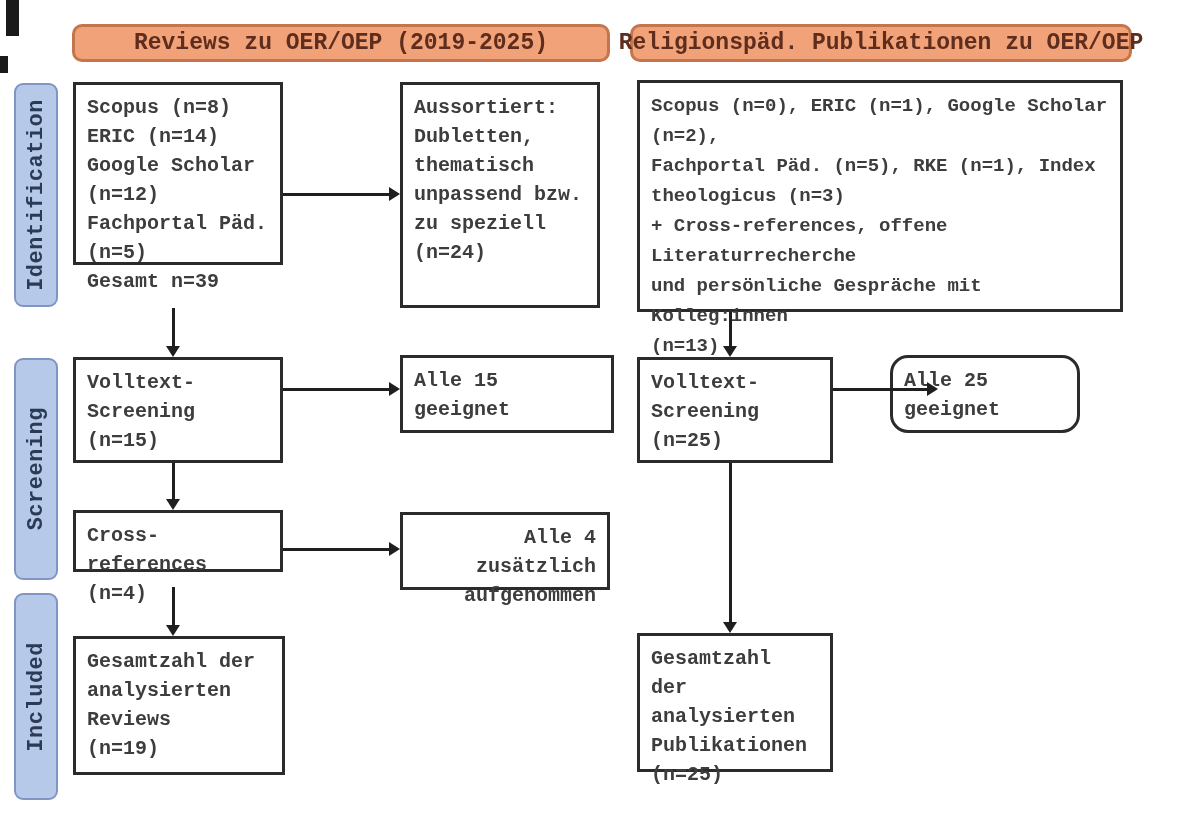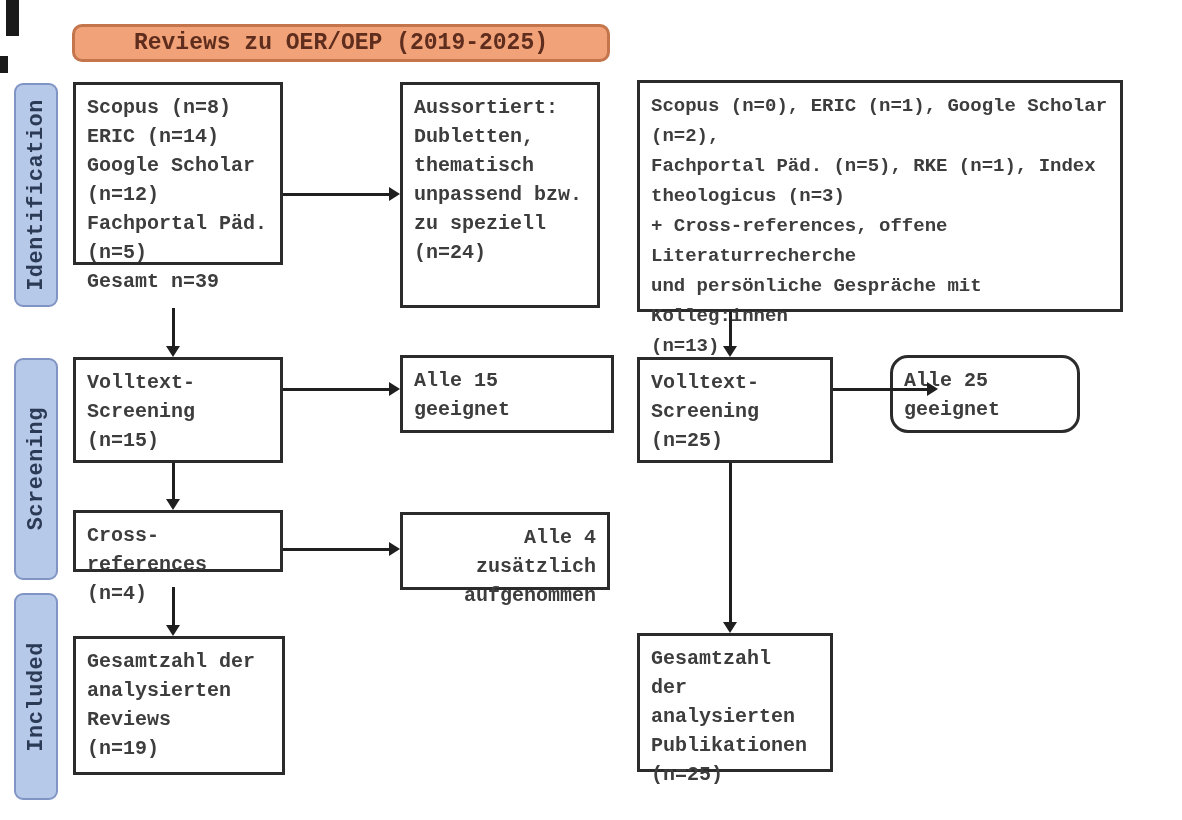--- a/index.html
+++ b/index.html
@@ -54,20 +54,21 @@
 </style>
 </head>
 <body>
 
 <div class="canvas">
 
   <div class="artifact" style="left:6px;top:0;width:13px;height:36px;"></div>
   <div class="artifact" style="left:0;top:56px;width:8px;height:17px;"></div>
 
   <div class="hdr" style="left:72px;top:24px;width:538px;height:38px;">Reviews zu OER/OEP (2019-2025)</div>
+  <div class="hdr" style="left:630px;top:24px;width:502px;height:38px;">Religionspäd. Publikationen zu OER/OEP</div>
 
   <div class="stage" style="left:14px;top:83px;width:44px;height:224px;">
     <span>Identification</span>
   </div>
   <div class="stage" style="left:14px;top:358px;width:44px;height:222px;">
     <span>Screening</span>
   </div>
   <div class="stage" style="left:14px;top:593px;width:44px;height:207px;">
     <span>Included</span>
   </div>

